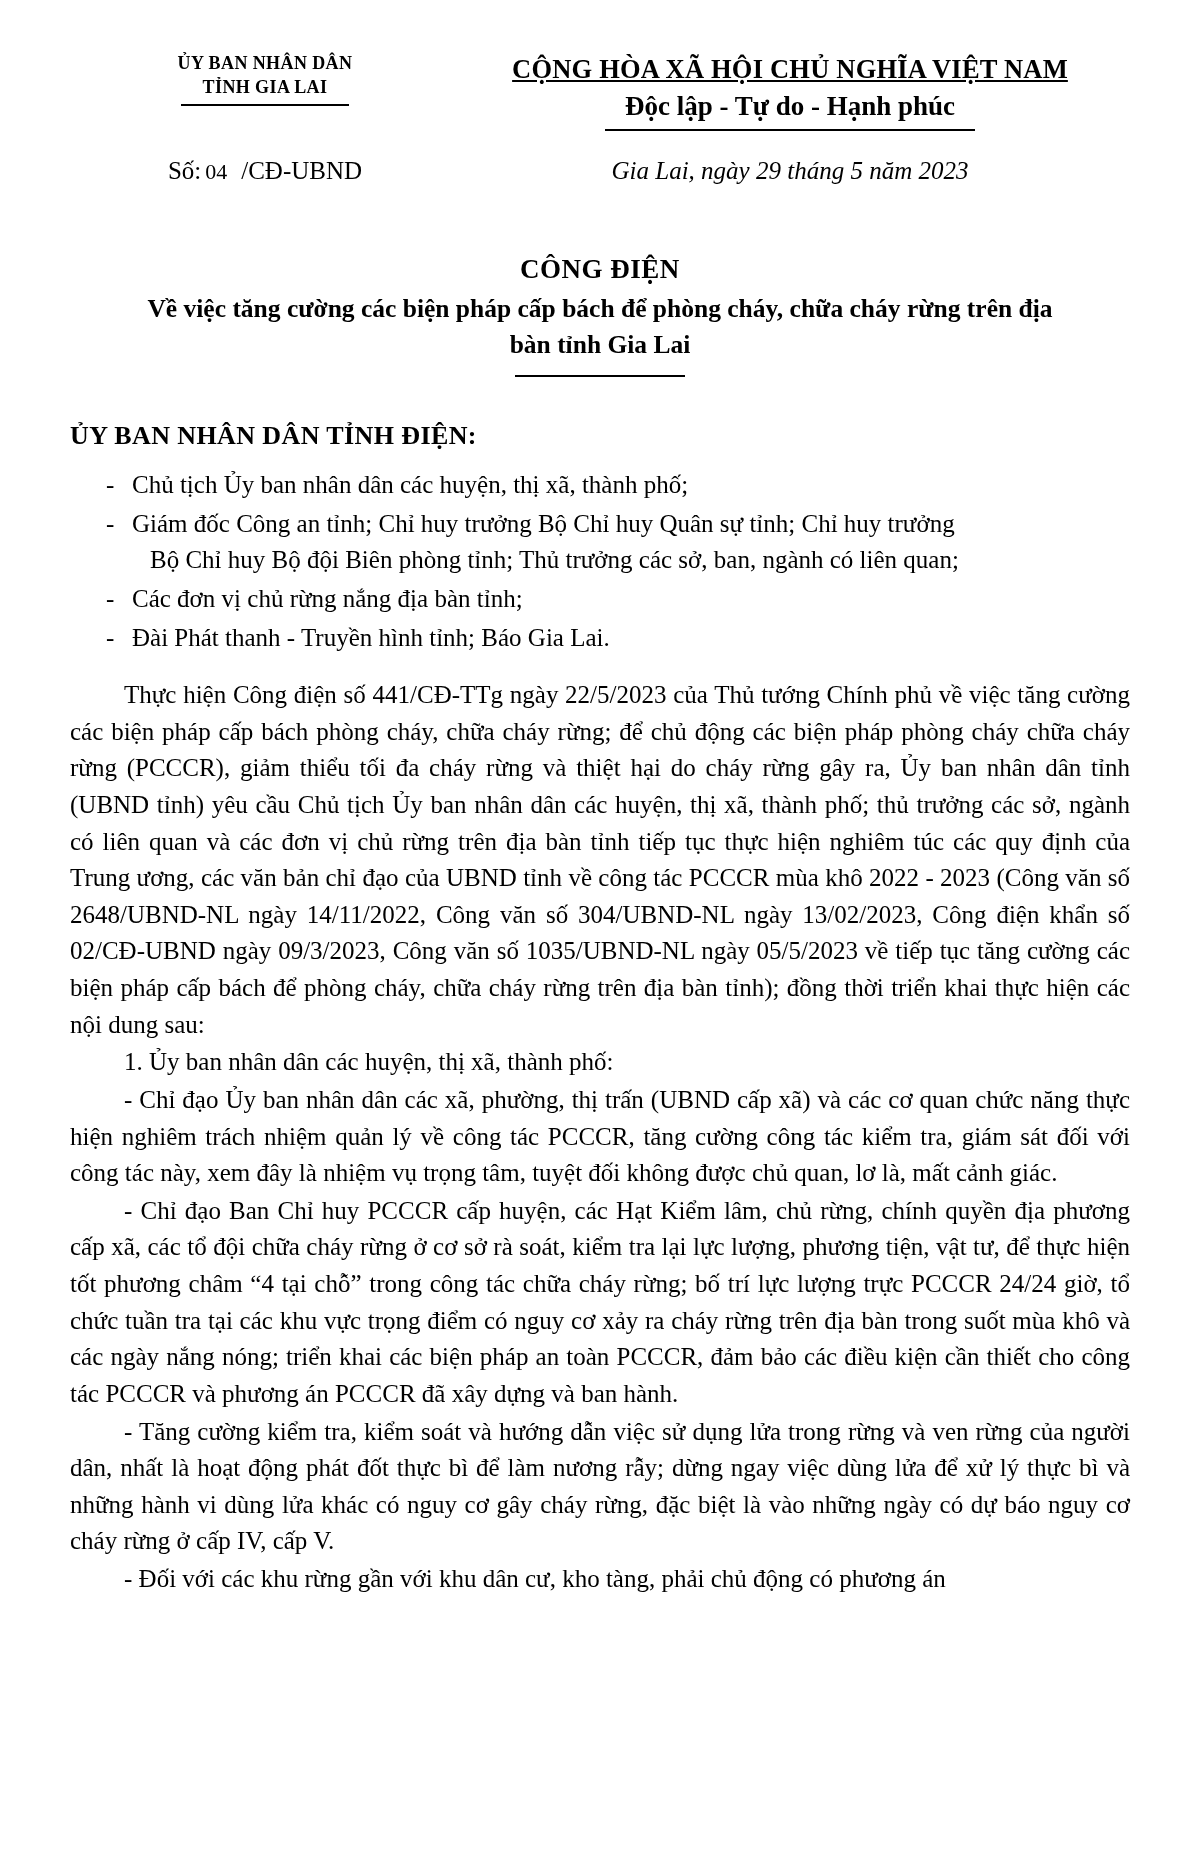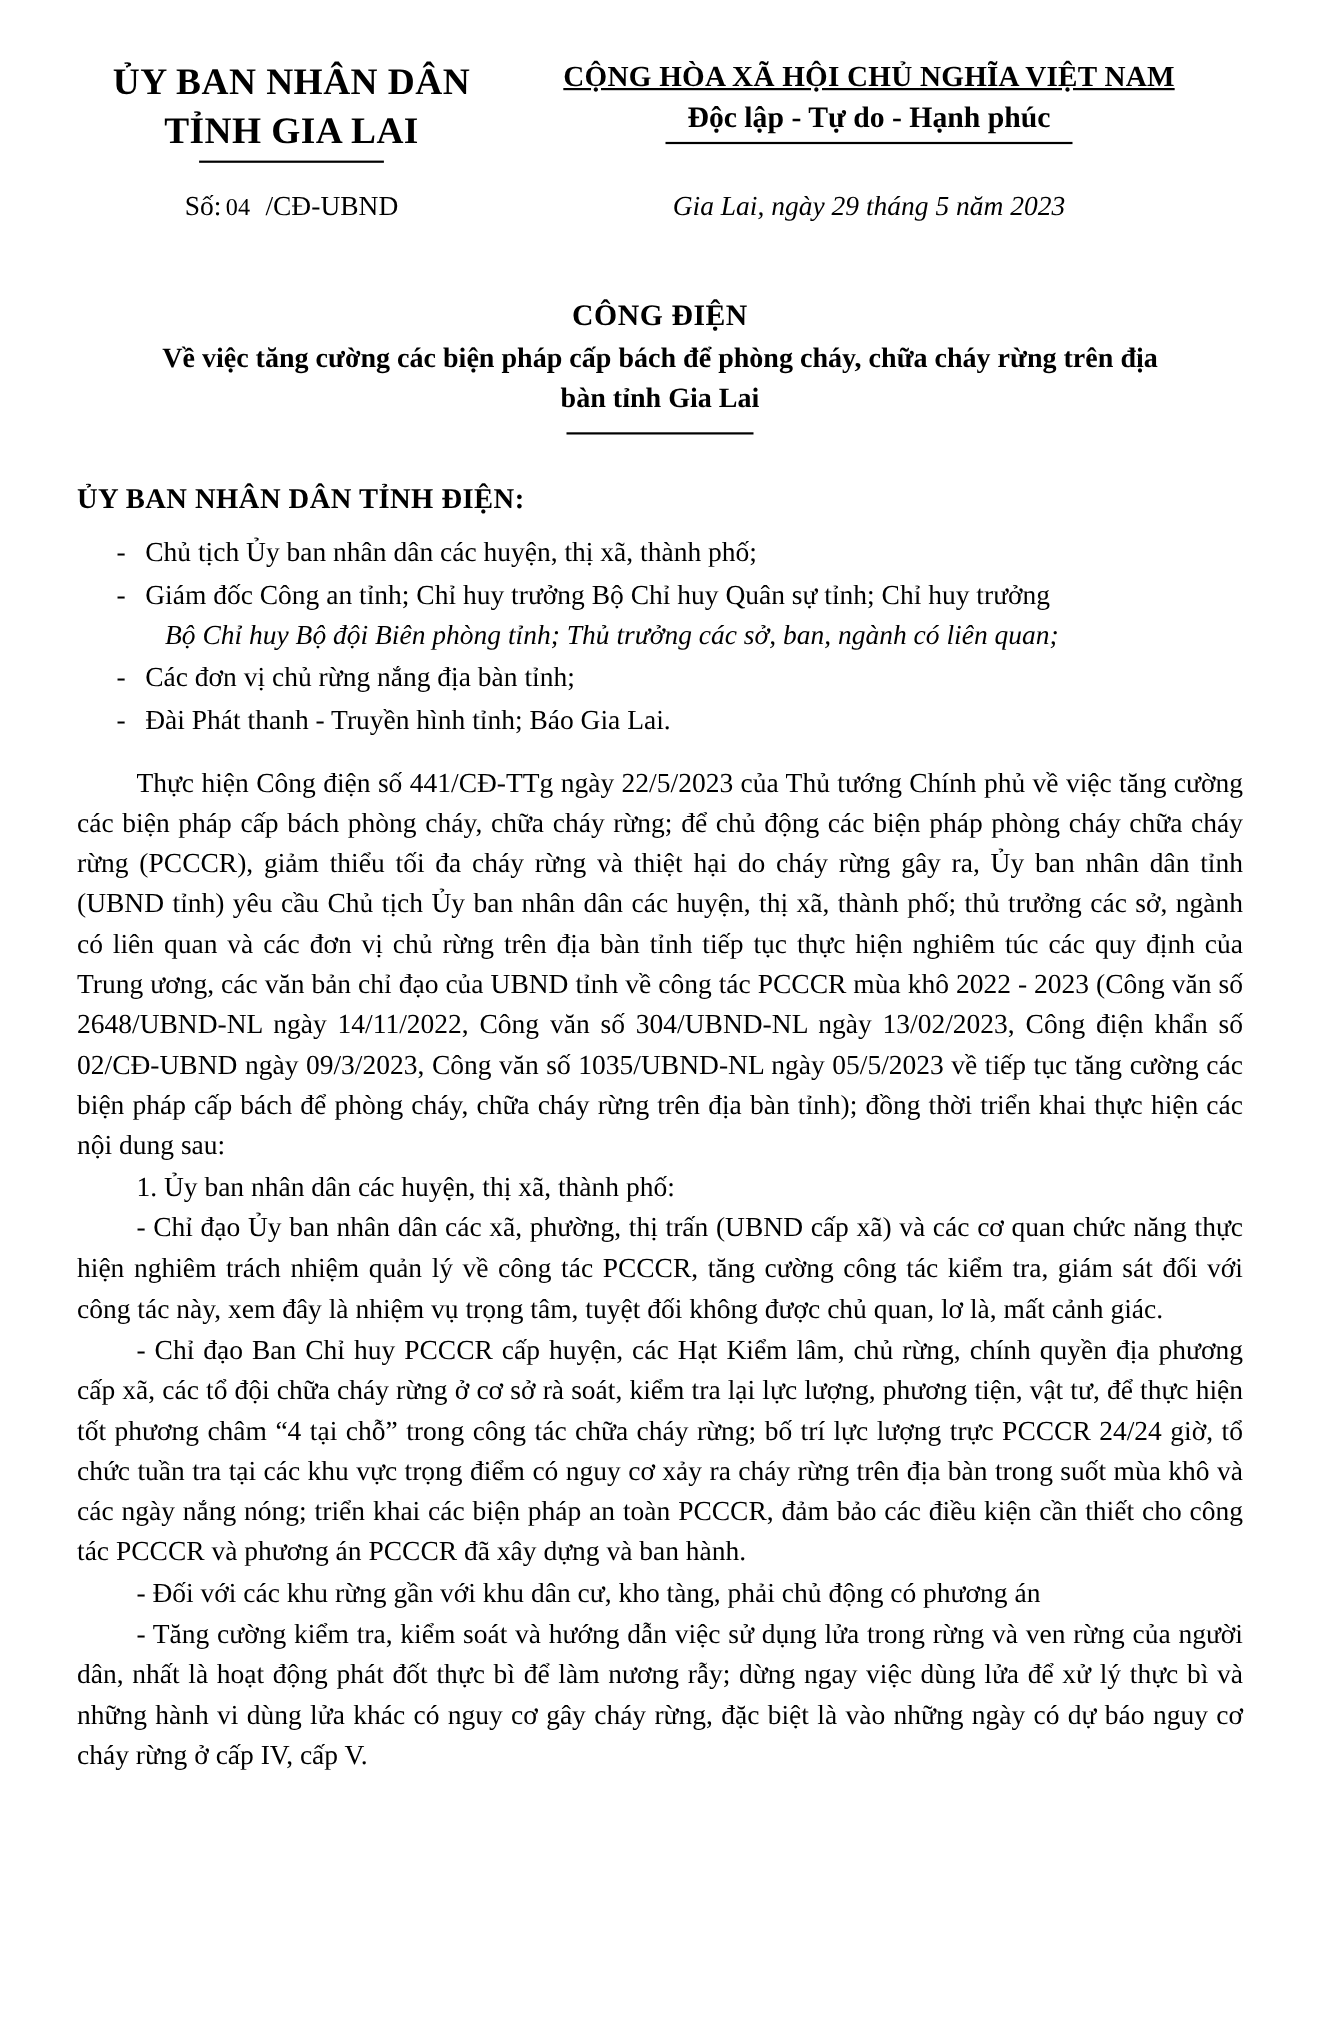--- a/index.html
+++ b/index.html
@@ -34,21 +34,21 @@
   .masthead-left {
     width: 370px;
     text-align: center;
     padding-left: 10px;
   }
   .masthead-right {
     flex: 1;
     text-align: center;
   }
   .org-line {
-    font-size: 34px;
+    font-size: 18px;
     font-weight: bold;
     letter-spacing: 0.4px;
     line-height: 1.33;
     white-space: nowrap;
   }
   .nation-line {
     font-size: 26.5px;
     font-weight: bold;
     letter-spacing: 0.2px;
     line-height: 1.3;
@@ -147,21 +147,20 @@
     flex: 0 0 26px;
     text-align: left;
   }
   .recipient .rtext {
     flex: 1;
     text-indent: 0;
   }
   .recipient .rtext .cont {
     display: block;
     padding-left: 18px;
-    font-style: italic;
   }
 
   
   .body-text {
     width: 1060px;
     margin: 21px auto 0 auto;
   }
   .body-text p {
     margin: 0;
     font-size: 25px;
@@ -230,17 +229,17 @@
       <span class="rtext">Đài Phát thanh - Truyền hình tỉnh; Báo Gia Lai.</span>
     </div>
 
   </div>
 
   <div class="body-text">
     <p>Thực hiện Công điện số 441/CĐ-TTg ngày 22/5/2023 của Thủ tướng Chính phủ về việc tăng cường các biện pháp cấp bách phòng cháy, chữa cháy rừng; để chủ động các biện pháp phòng cháy chữa cháy rừng (PCCCR), giảm thiểu tối đa cháy rừng và thiệt hại do cháy rừng gây ra, Ủy ban nhân dân tỉnh (UBND tỉnh) yêu cầu Chủ tịch Ủy ban nhân dân các huyện, thị xã, thành phố; thủ trưởng các sở, ngành có liên quan và các đơn vị chủ rừng trên địa bàn tỉnh tiếp tục thực hiện nghiêm túc các quy định của Trung ương, các văn bản chỉ đạo của UBND tỉnh về công tác PCCCR mùa khô 2022 - 2023 (Công văn số 2648/UBND-NL ngày 14/11/2022, Công văn số 304/UBND-NL ngày 13/02/2023, Công điện khẩn số 02/CĐ-UBND ngày 09/3/2023, Công văn số 1035/UBND-NL ngày 05/5/2023 về tiếp tục tăng cường các biện pháp cấp bách để phòng cháy, chữa cháy rừng trên địa bàn tỉnh); đồng thời triển khai thực hiện các nội dung sau:</p>
     <p>1. Ủy ban nhân dân các huyện, thị xã, thành phố:</p>
     <p>- Chỉ đạo Ủy ban nhân dân các xã, phường, thị trấn (UBND cấp xã) và các cơ quan chức năng thực hiện nghiêm trách nhiệm quản lý về công tác PCCCR, tăng cường công tác kiểm tra, giám sát đối với công tác này, xem đây là nhiệm vụ trọng tâm, tuyệt đối không được chủ quan, lơ là, mất cảnh giác.</p>
     <p>- Chỉ đạo Ban Chỉ huy PCCCR cấp huyện, các Hạt Kiểm lâm, chủ rừng, chính quyền địa phương cấp xã, các tổ đội chữa cháy rừng ở cơ sở rà soát, kiểm tra lại lực lượng, phương tiện, vật tư, để thực hiện tốt phương châm “4 tại chỗ” trong công tác chữa cháy rừng; bố trí lực lượng trực PCCCR 24/24 giờ, tổ chức tuần tra tại các khu vực trọng điểm có nguy cơ xảy ra cháy rừng trên địa bàn trong suốt mùa khô và các ngày nắng nóng; triển khai các biện pháp an toàn PCCCR, đảm bảo các điều kiện cần thiết cho công tác PCCCR và phương án PCCCR đã xây dựng và ban hành.</p>
+    <p>- Tăng cường kiểm tra, kiểm soát và hướng dẫn việc sử dụng lửa trong rừng và ven rừng của người dân, nhất là hoạt động phát đốt thực bì để làm nương rẫy; dừng ngay việc dùng lửa để xử lý thực bì và những hành vi dùng lửa khác có nguy cơ gây cháy rừng, đặc biệt là vào những ngày có dự báo nguy cơ cháy rừng ở cấp IV, cấp V.</p>
     <p>- Đối với các khu rừng gần với khu dân cư, kho tàng, phải chủ động có phương án</p>
-    <p>- Tăng cường kiểm tra, kiểm soát và hướng dẫn việc sử dụng lửa trong rừng và ven rừng của người dân, nhất là hoạt động phát đốt thực bì để làm nương rẫy; dừng ngay việc dùng lửa để xử lý thực bì và những hành vi dùng lửa khác có nguy cơ gây cháy rừng, đặc biệt là vào những ngày có dự báo nguy cơ cháy rừng ở cấp IV, cấp V.</p>
   </div>
 
 </div>
 
 </body></html>

